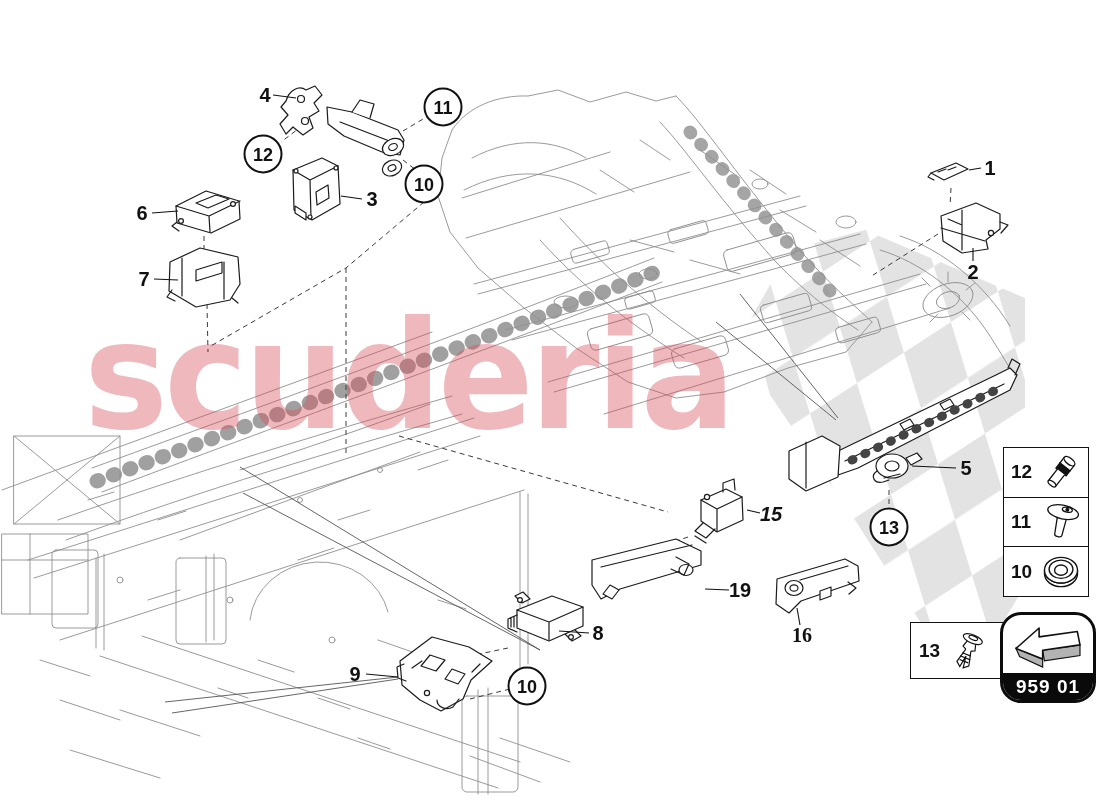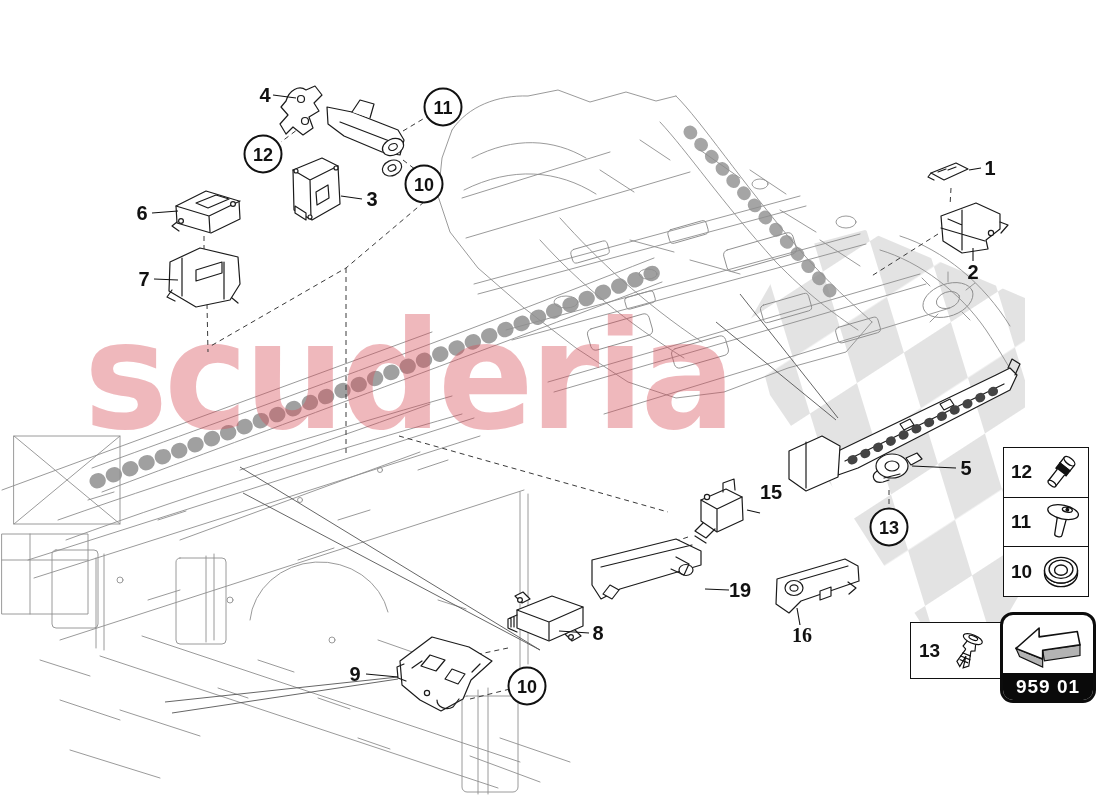--- a/index.html
+++ b/index.html
@@ -19,21 +19,21 @@
            padding:2px 3px 2px 7px;}
   .fastener-cell:last-child{border-bottom:none;}
   .fastener-cell .num{font:700 19px "Liberation Sans",sans-serif;color:#111;width:26px;}
   .fastener-cell svg{width:44px;height:44px;flex:none;margin-left:2px;}
   .clip-box{position:absolute;left:910px;top:622px;width:81px;height:51px;
            border:1.6px solid #111;background:#fff;display:flex;align-items:center;
            padding:2px 3px 2px 8px;z-index:40;}
   .clip-box .num{font:700 19px "Liberation Sans",sans-serif;color:#111;width:28px;}
   .clip-box svg{width:42px;height:44px;}
   .code-box{position:absolute;left:1000px;top:612px;width:90px;height:85px;
-           border:3px solid #0c0c0c;border-radius:13px;background:#fff;overflow:hidden;
+           border:3px solid #0c0c0c;border-radius:21px;background:#fff;overflow:hidden;
            display:flex;flex-direction:column;z-index:40;cursor:pointer;}
   .code-arrow{flex:1;display:flex;align-items:center;justify-content:center;}
   .code-arrow svg{width:78px;height:48px;}
   .code-bar{height:27px;background:#0a0a0a;color:#fff;display:flex;align-items:center;
            justify-content:center;font:700 19px "Liberation Sans",sans-serif;letter-spacing:1px;}
 </style>
 </head>
 <body>
 
 <div class="stage">
@@ -303,21 +303,21 @@
       <div class="callout circled" style="left: 263px; top: 154px;">12</div>
       <div class="callout circled" style="left: 443px; top: 107px;">11</div>
       <div class="callout circled" style="left: 424px; top: 184px;">10</div>
       <div class="callout" style="left: 372px; top: 199px;">3</div>
       <div class="callout" style="left: 142px; top: 213px;">6</div>
       <div class="callout" style="left: 144px; top: 279px;">7</div>
       <div class="callout" style="left: 990px; top: 168px;">1</div>
       <div class="callout" style="left: 973px; top: 272px;">2</div>
       <div class="callout" style="left: 966px; top: 468px;">5</div>
       <div class="callout circled" style="left: 889px; top: 527px;">13</div>
-      <div class="callout" style="left: 771px; top: 492px;">15</div>
+      <div class="callout" style="left: 771px; top: 514px; font-style: italic;">15</div>
       <div class="callout" style="left: 740px; top: 590px;">19</div>
       <div class="callout" style="left: 802px; top: 635px; font-family: Liberation Serif, serif;">16</div>
       <div class="callout" style="left: 598px; top: 633px;">8</div>
       <div class="callout" style="left: 355px; top: 674px;">9</div>
       <div class="callout circled" style="left: 527px; top: 686px;">10</div>
     </div>
 
   <div class="fastener-box">
     <div class="fastener-cell">
       <span class="num">12</span>

